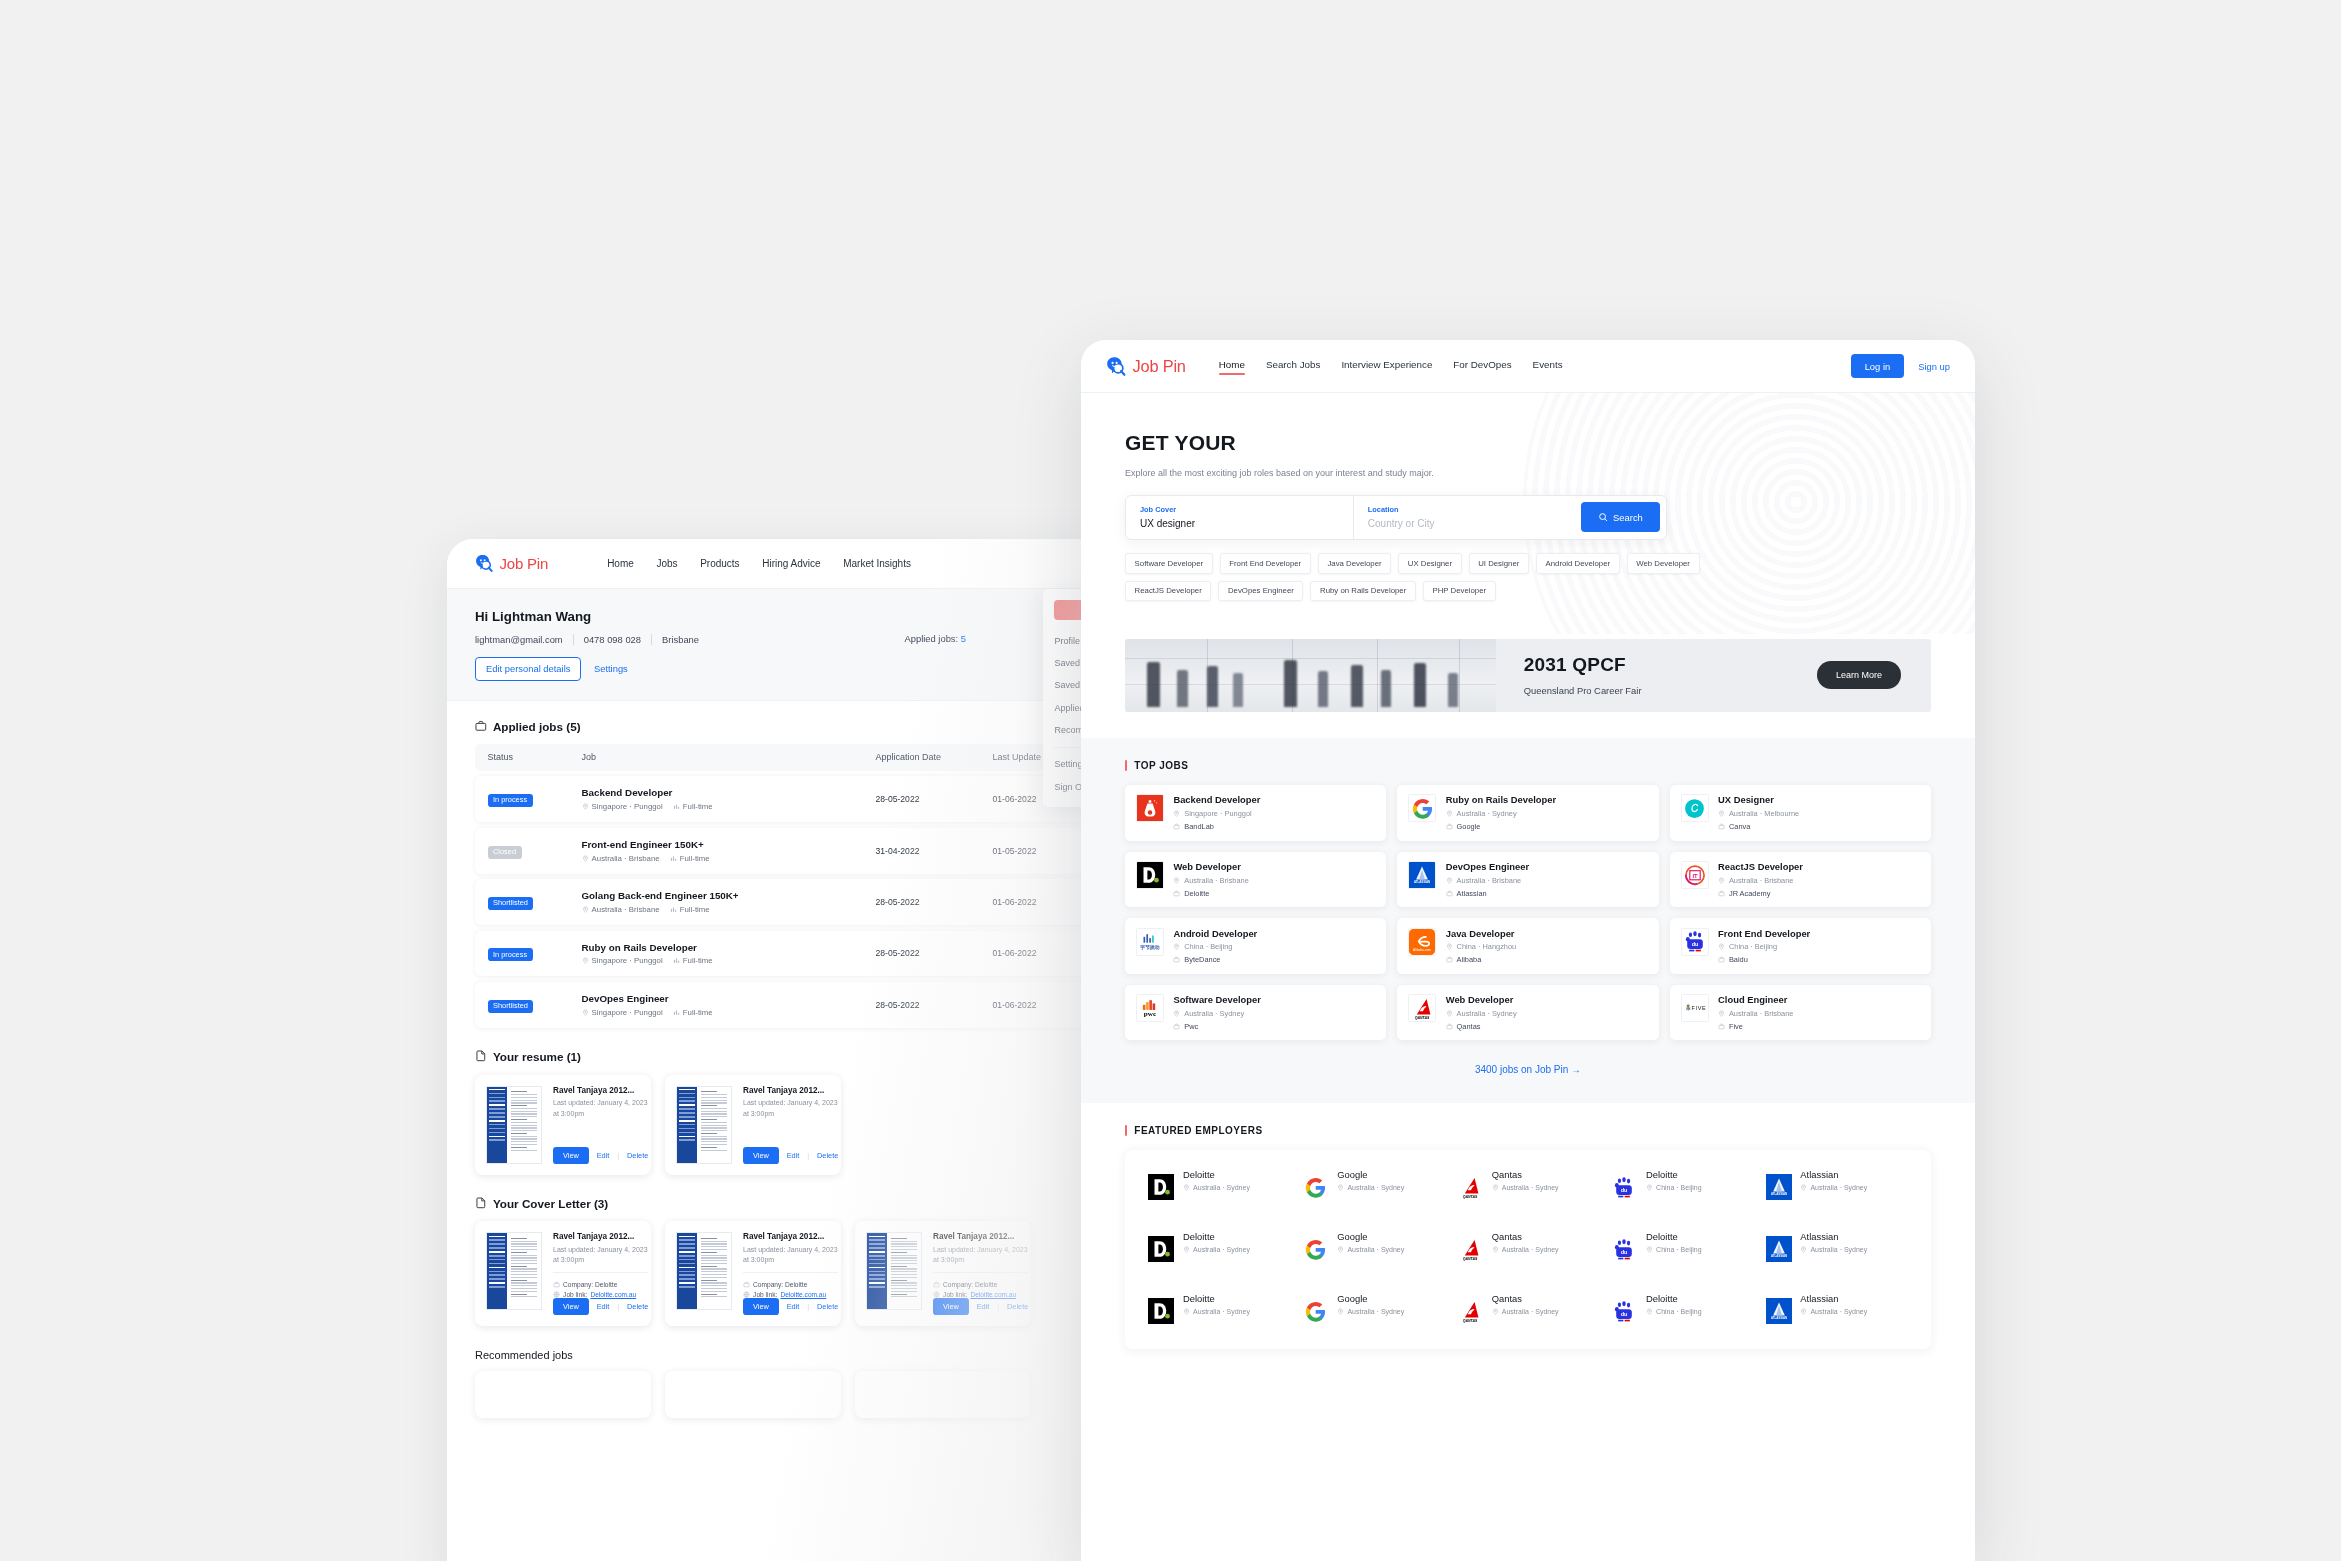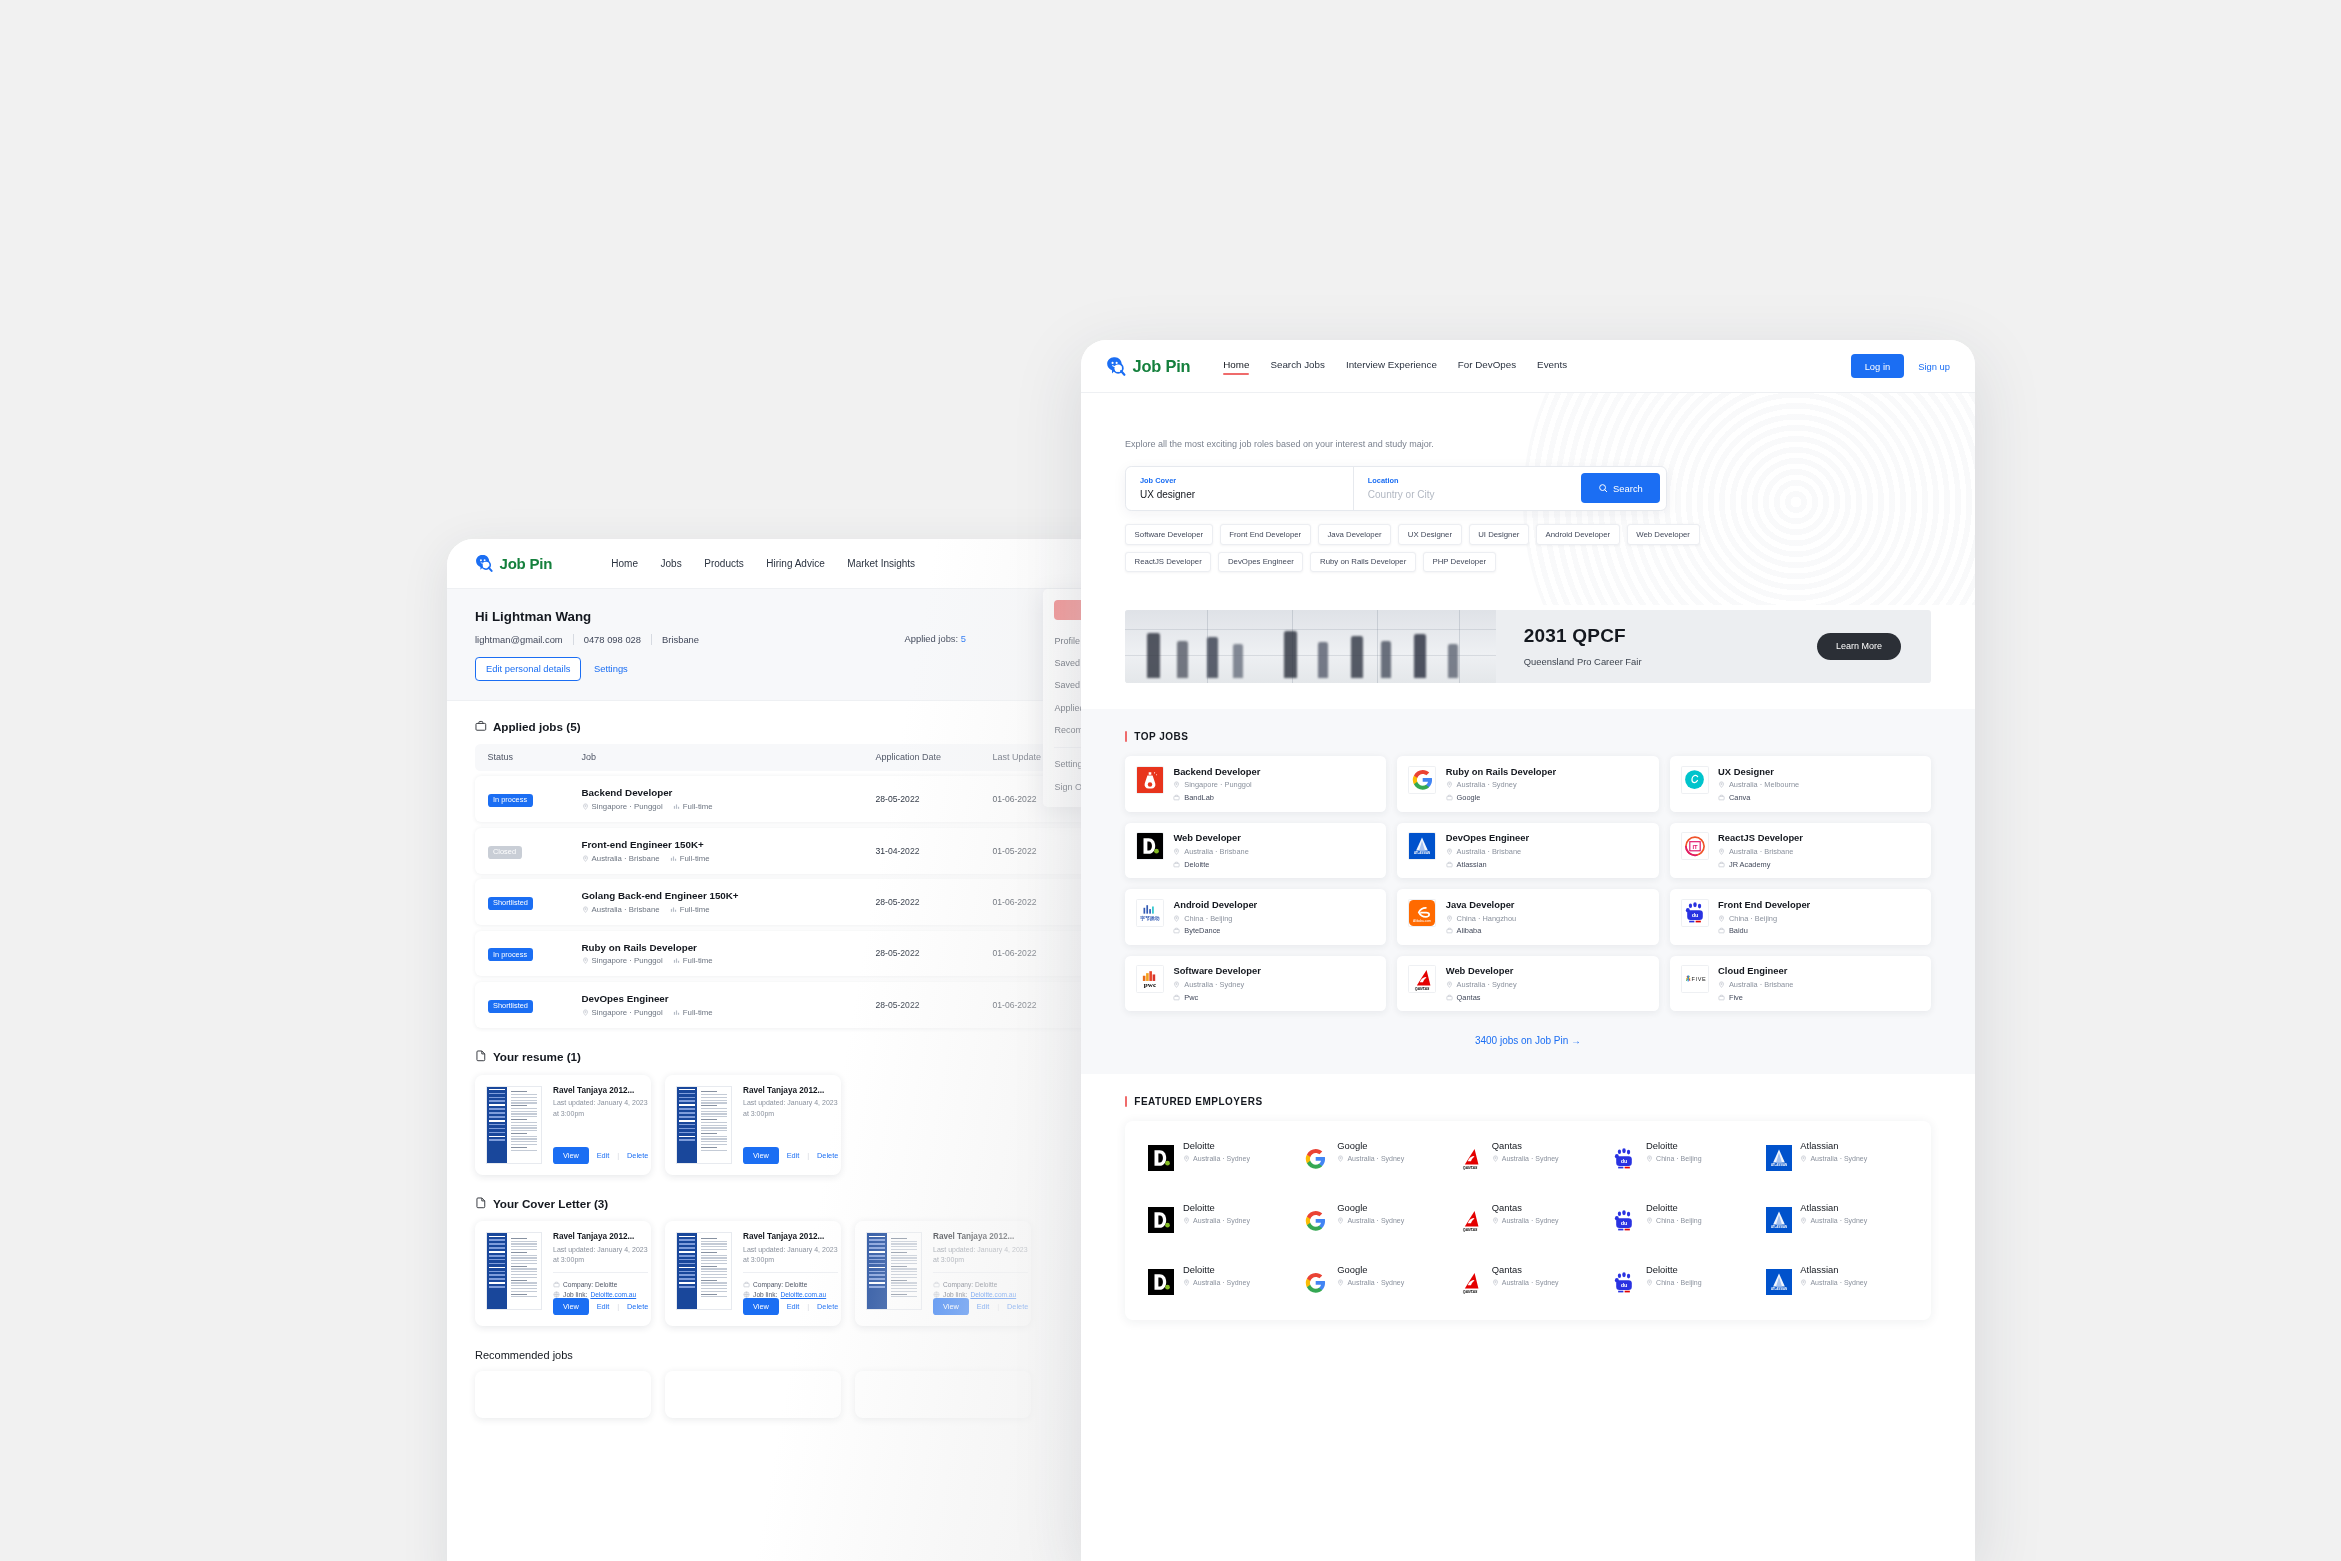--- a/index.html
+++ b/index.html
@@ -30,21 +30,21 @@
   }
   .lp-topbar {
     height: 50px; background:#fff; display:flex; align-items:center;
     padding: 0 28px; border-bottom:0.8px solid #eef0f3;
   }
   .lp-nav { display:flex; gap:22.6px; margin-left: 59px; }
   .lp-nav a { font-size: 10px; color:#2b3340; text-decoration:none; white-space:nowrap; }
 
   .logo { display:flex; align-items:center; gap:5.5px; }
   .logo-mark { width:21px; height:21px; flex:0 0 auto; }
-  .logo-text { font-size:16.4px; font-weight:700; color:#15803d; letter-spacing:-0.2px; }
+  .logo-text { font-size:16.4px; font-weight:400; color:#ef4444; letter-spacing:-0.2px; }
   .logo-sm .logo-mark { width:19px; height:19px; }
   .logo-sm .logo-text { font-size:15px; }
 
   .lp-profile {
     background:#f7f8fa; padding: 20px 28px 19px 28px;
     border-bottom:0.8px solid #eef0f3; position:relative;
   }
   .lp-hi { font-size:13.3px; font-weight:700; color:#14181f; }
   .lp-meta { display:flex; align-items:center; gap:0; margin-top:10px; font-size:9.4px; color:#41485a; }
   .lp-meta span { padding-right:10px; }
@@ -769,20 +769,21 @@
       <div class="rp-auth">
         <button class="btn-login">Log in</button>
         <a class="link-signup" href="#">Sign up</a>
       </div>
     </div>
 
     <div class="hero">
       <div class="hero-rings"></div>
       <div class="hero-inner">
         <div class="hero-h1">
+          <div>GET YOUR</div>
         </div>
         <div class="hero-sub">Explore all the most exciting job roles based on your interest and study major.</div>
 
         <div class="searchbar">
           <div class="sf job">
             <div class="sf-label">Job Cover</div>
             <input class="sf-input" value="UX designer" style="">
           </div>
           <div class="sf loc">
             <div class="sf-label">Location</div>

